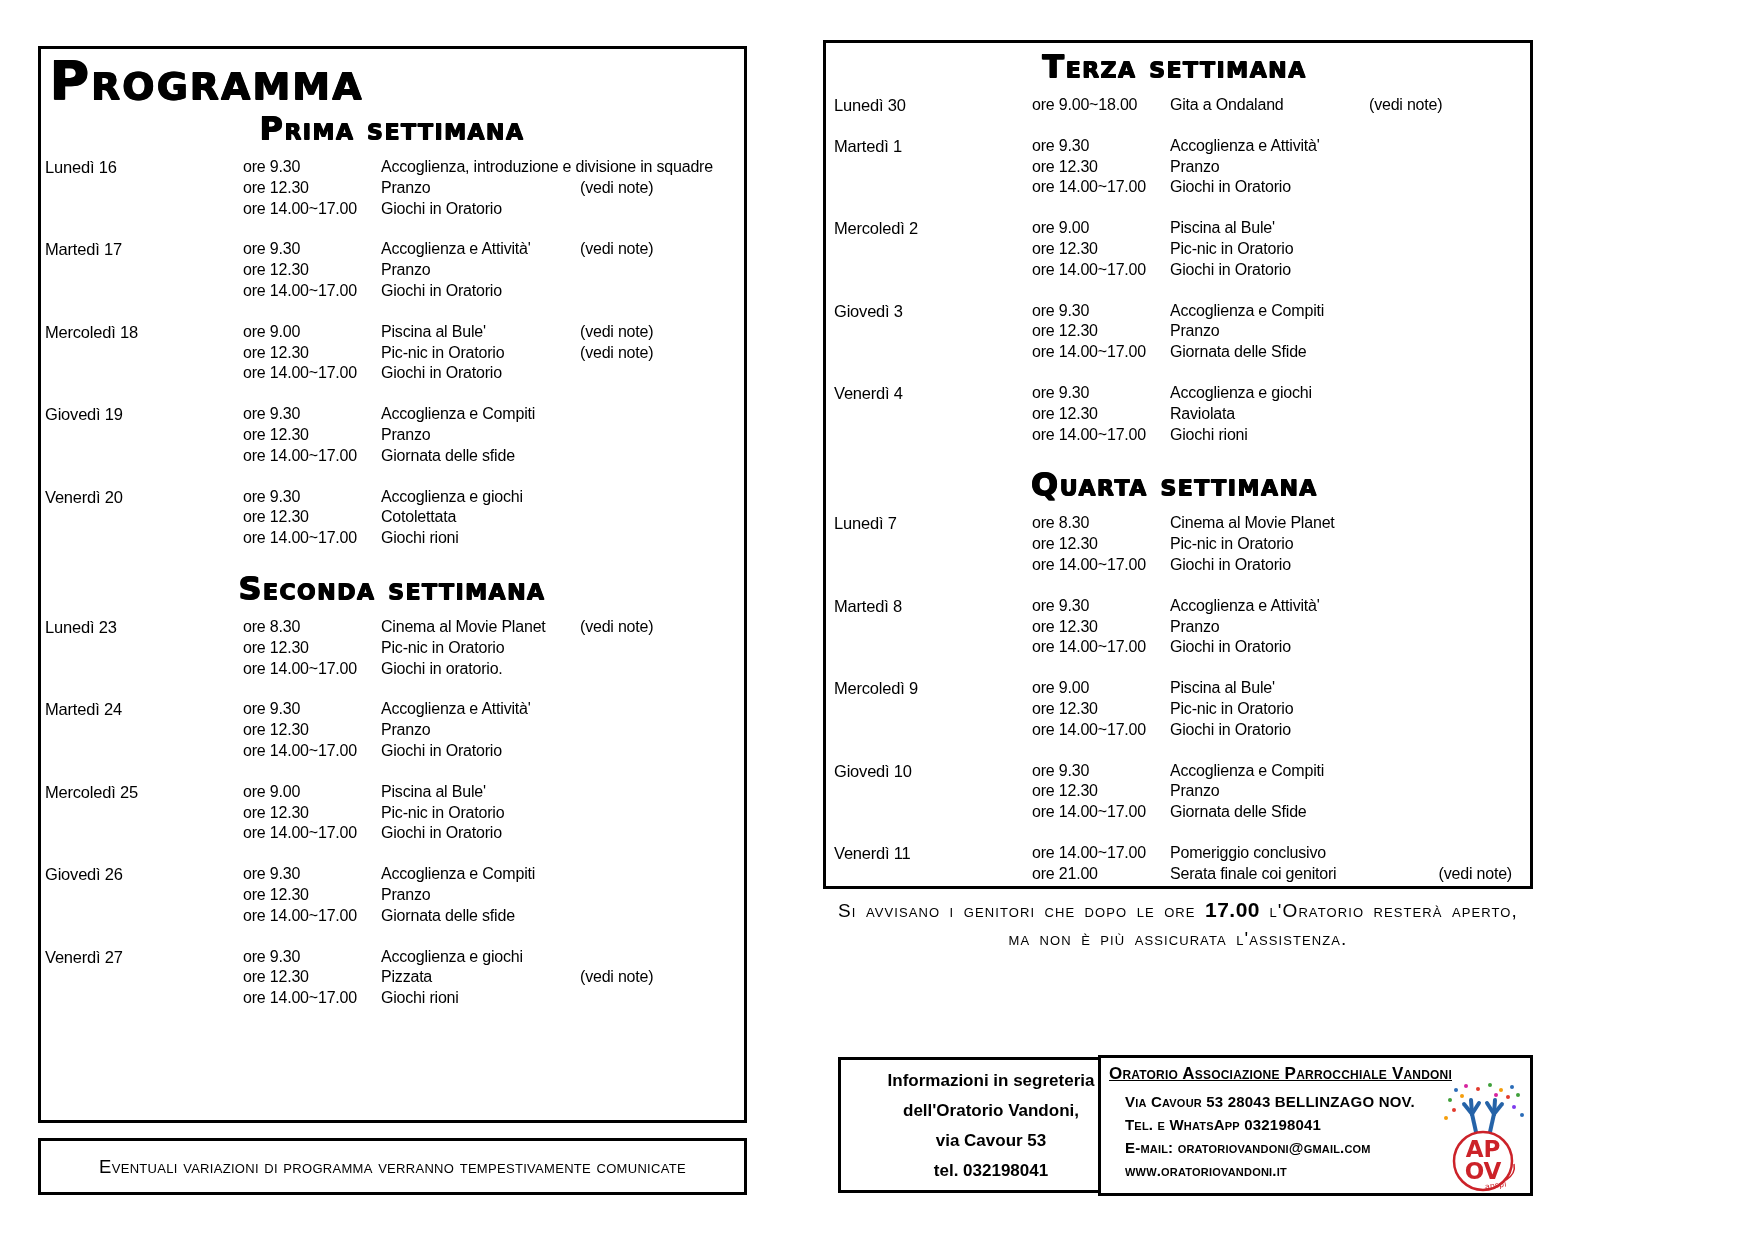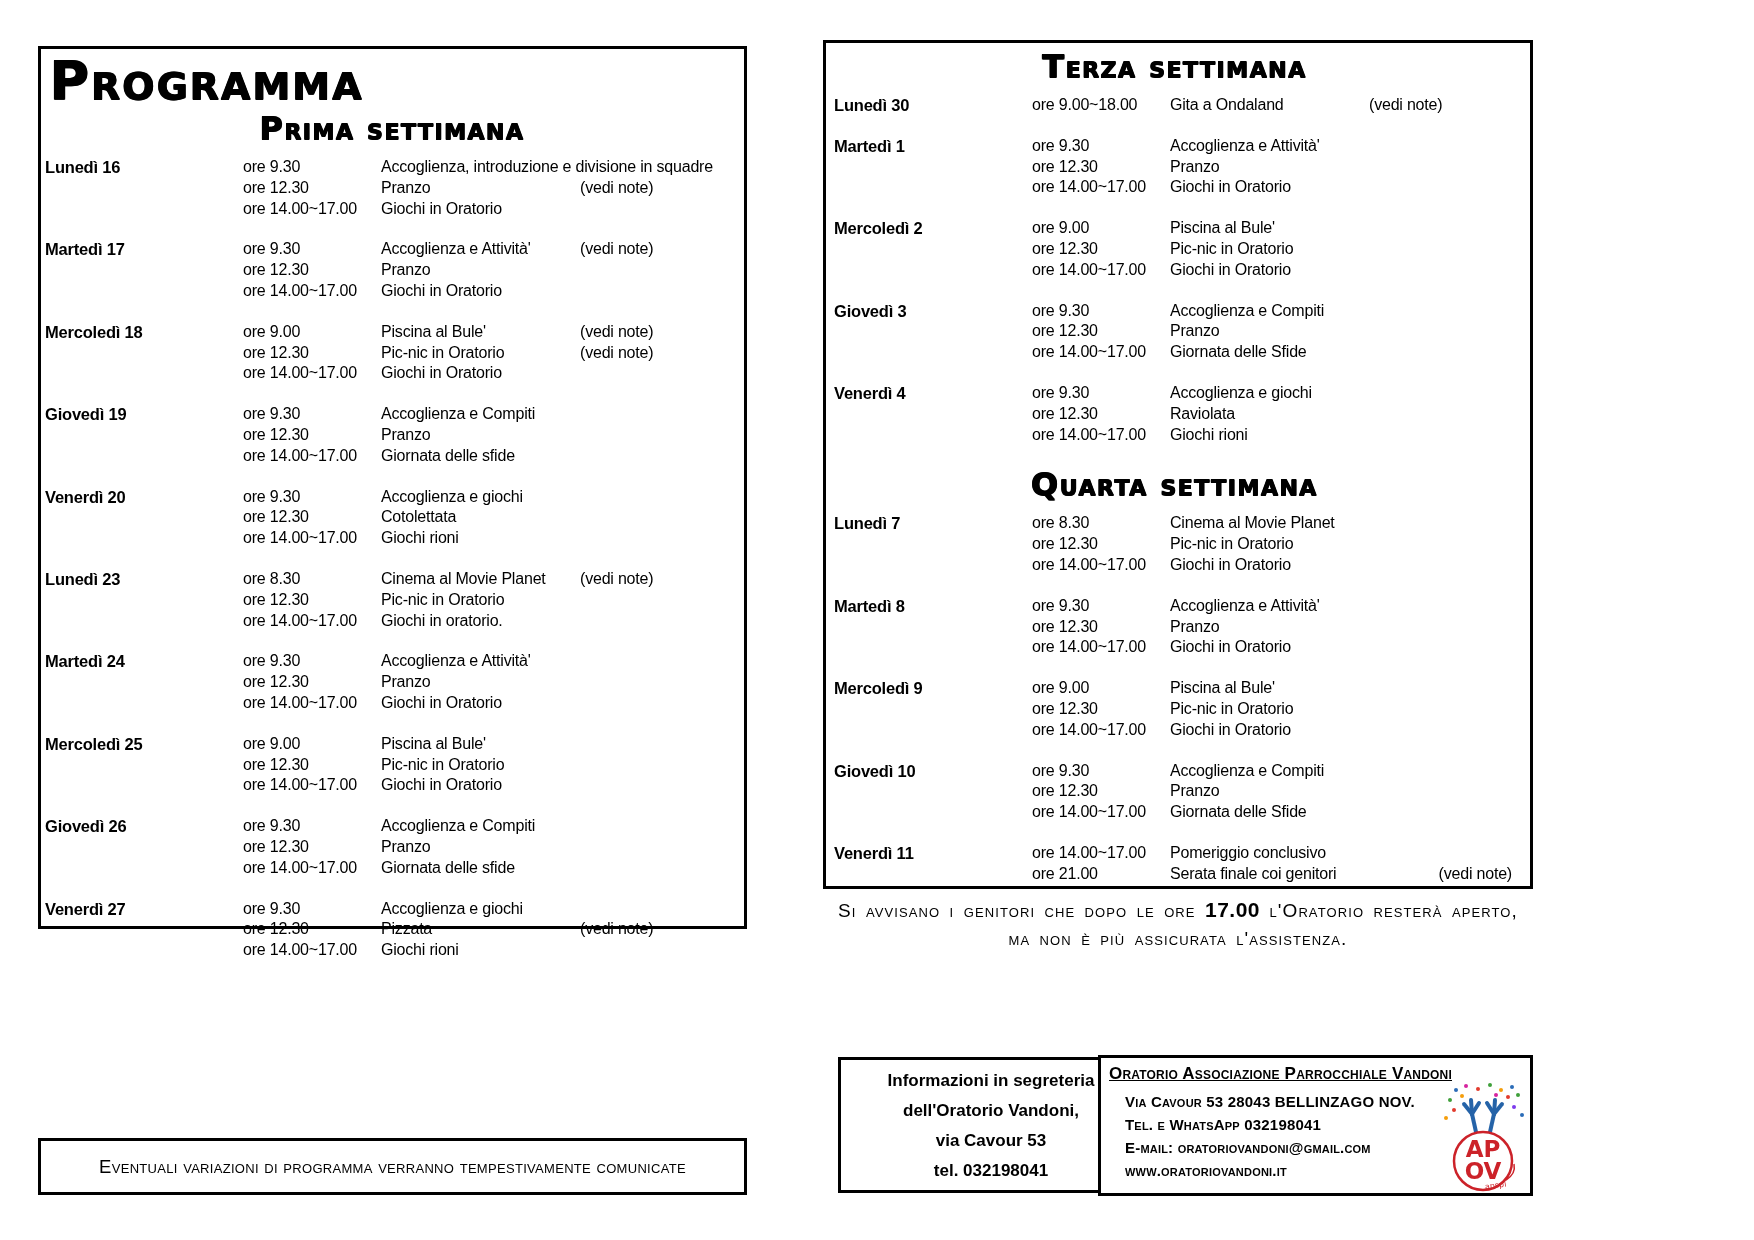--- a/index.html
+++ b/index.html
@@ -1,34 +1,34 @@
 <!DOCTYPE html>
 <html><head>
 <meta charset="utf-8">
 <style>
   html,body{margin:0;padding:0;background:#fff;}
   body{position:relative;width:1754px;height:1240px;overflow:hidden;
        font-family:"Liberation Sans",sans-serif;color:#000;}
   .box{position:absolute;border:3px solid #000;box-sizing:border-box;background:#fff;}
 
   
-  .page-left{left:38px;top:46px;width:709px;height:883px;padding:4px 6px 0 4px;}
+  .page-left{left:38px;top:46px;width:709px;height:1077px;padding:4px 6px 0 4px;}
   .page-right{left:823px;top:40px;width:710px;height:849px;padding:2px 16px 0 8px;}
 
   .doc-title{font-family:"DejaVu Sans",sans-serif;font-weight:bold;font-variant:small-caps;
              font-size:54px;line-height:52px;letter-spacing:2px;margin:2px 0 0 4px;
              text-shadow:1px 0 0 #000,0 1px 0 #000,1px 1px 0 #000;}
   .week-title{font-family:"DejaVu Sans",sans-serif;font-weight:bold;font-variant:small-caps;
               font-size:32px;line-height:38px;letter-spacing:1.5px;text-align:center;
               margin:2px 0 10px;text-shadow:1px 0 0 #000,0 1px 0 #000,1px 1px 0 #000;}
 
   .day-block{margin-bottom:20px;}
   .sched-row{display:grid;grid-template-columns:198px 138px 199px 1fr;
              font-size:16px;line-height:20.8px;letter-spacing:-0.2px;}
-  .c-day{font-weight:bold;font-size:16.5px;white-space:nowrap;}
+  .c-day{font-weight:normal;font-size:16.5px;white-space:nowrap;}
   .c-time{white-space:nowrap;}
   .c-act{white-space:nowrap;}
   .c-note{white-space:nowrap;}
   .c-note.right{text-align:right;padding-right:2px;}
 
   
   .note-box{left:38px;top:1138px;width:709px;height:57px;text-align:center;overflow:hidden;}
   .note-box span{display:inline-block;font-variant:small-caps;font-size:18.5px;
                  letter-spacing:0.3px;line-height:51px;white-space:nowrap;}
 
@@ -151,20 +151,21 @@
           <div class="c-act">Cotolettata</div>
           <div class="c-note"></div>
         </div>
         <div class="sched-row">
           <div class="c-day"></div>
           <div class="c-time">ore 14.00~17.00</div>
           <div class="c-act">Giochi rioni</div>
           <div class="c-note"></div>
         </div>
       </div>
+      <div class="week-title">Seconda settimana</div>
       <div class="day-block">
         <div class="sched-row">
           <div class="c-day">Lunedì 23</div>
           <div class="c-time">ore 8.30</div>
           <div class="c-act">Cinema al Movie Planet</div>
           <div class="c-note">(vedi note)</div>
         </div>
         <div class="sched-row">
           <div class="c-day"></div>
           <div class="c-time">ore 12.30</div>

